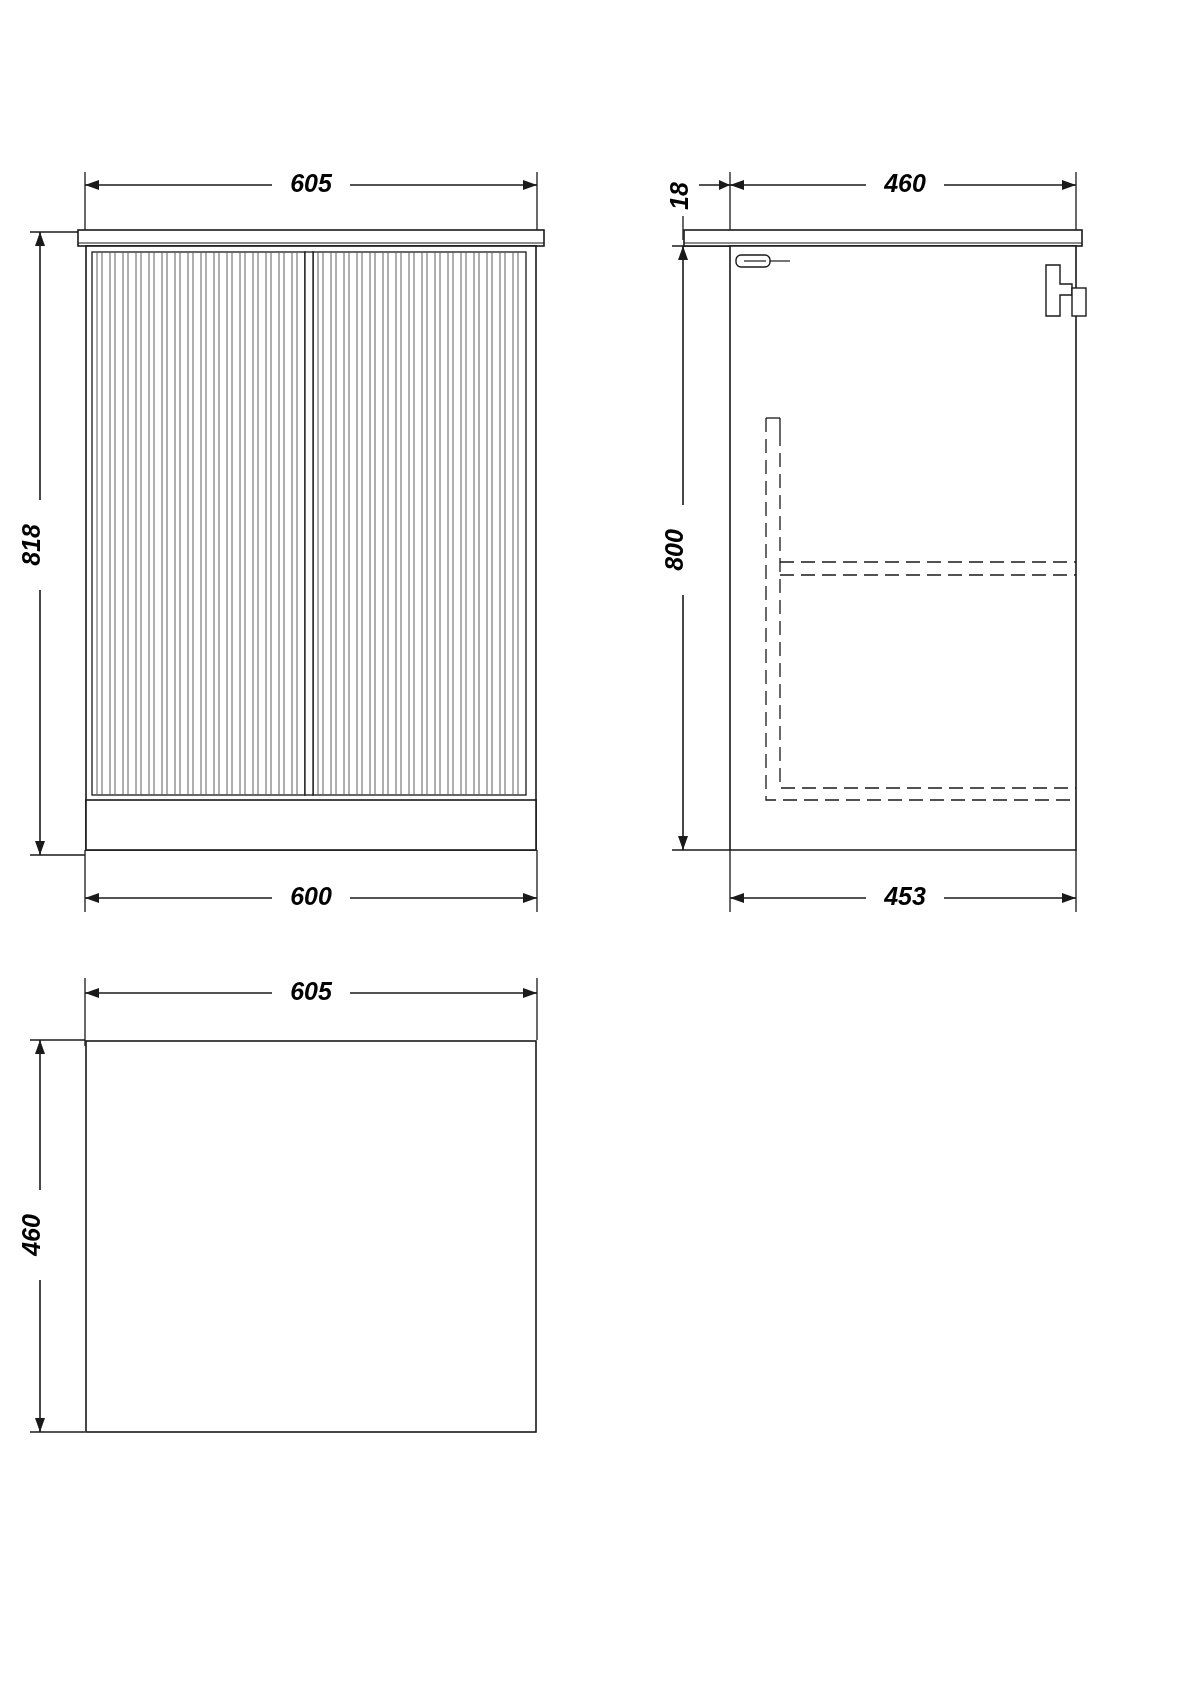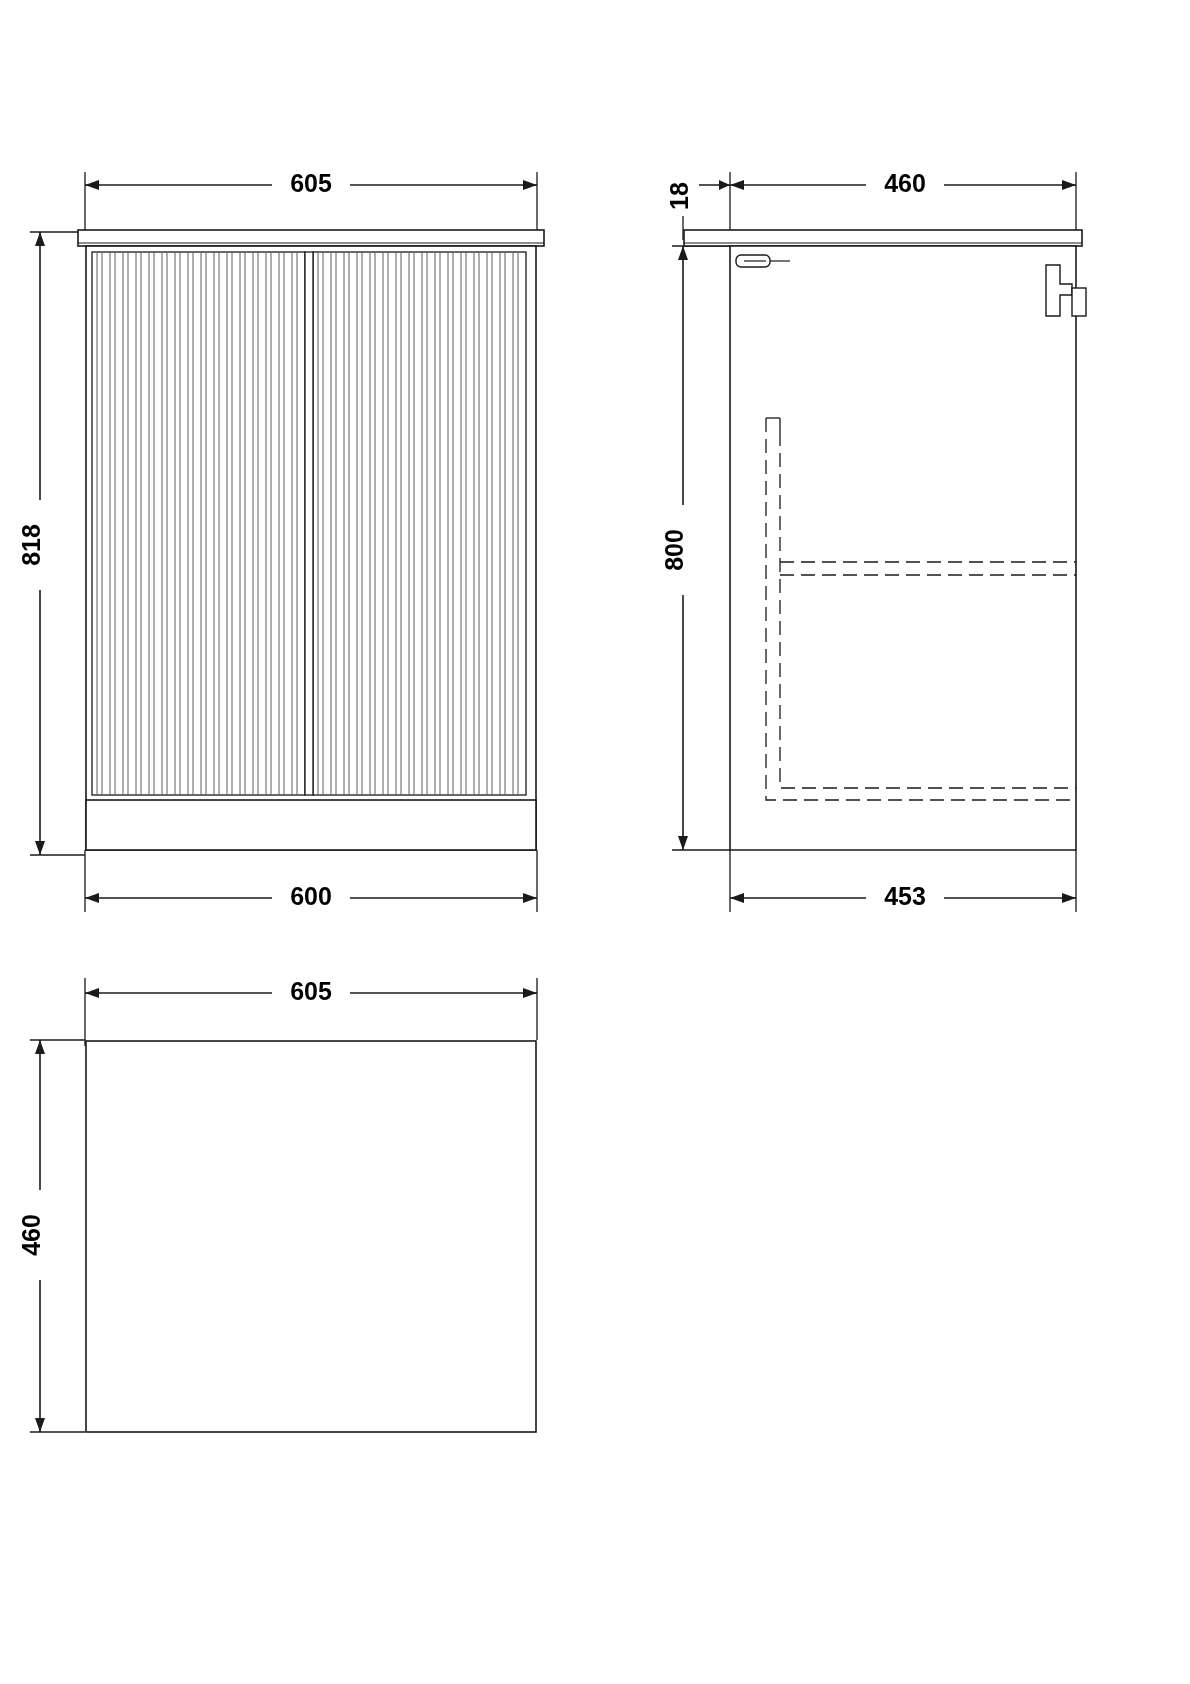--- a/index.html
+++ b/index.html
@@ -14,20 +14,21 @@
     font-family: "Liberation Sans", sans-serif;
     color: #000000;
     overflow: hidden;
   }
   #sheet {
     position: absolute;
     left: 0;
     top: 0;
     width: 1190px;
     height: 1684px;
+    font-style: italic;
   }
   svg {
     display: block;
   }
   .dimtext {
     font-family: "Liberation Sans", sans-serif;
     font-size: 25px;
     font-weight: bold;
     fill: #000000;
   }

